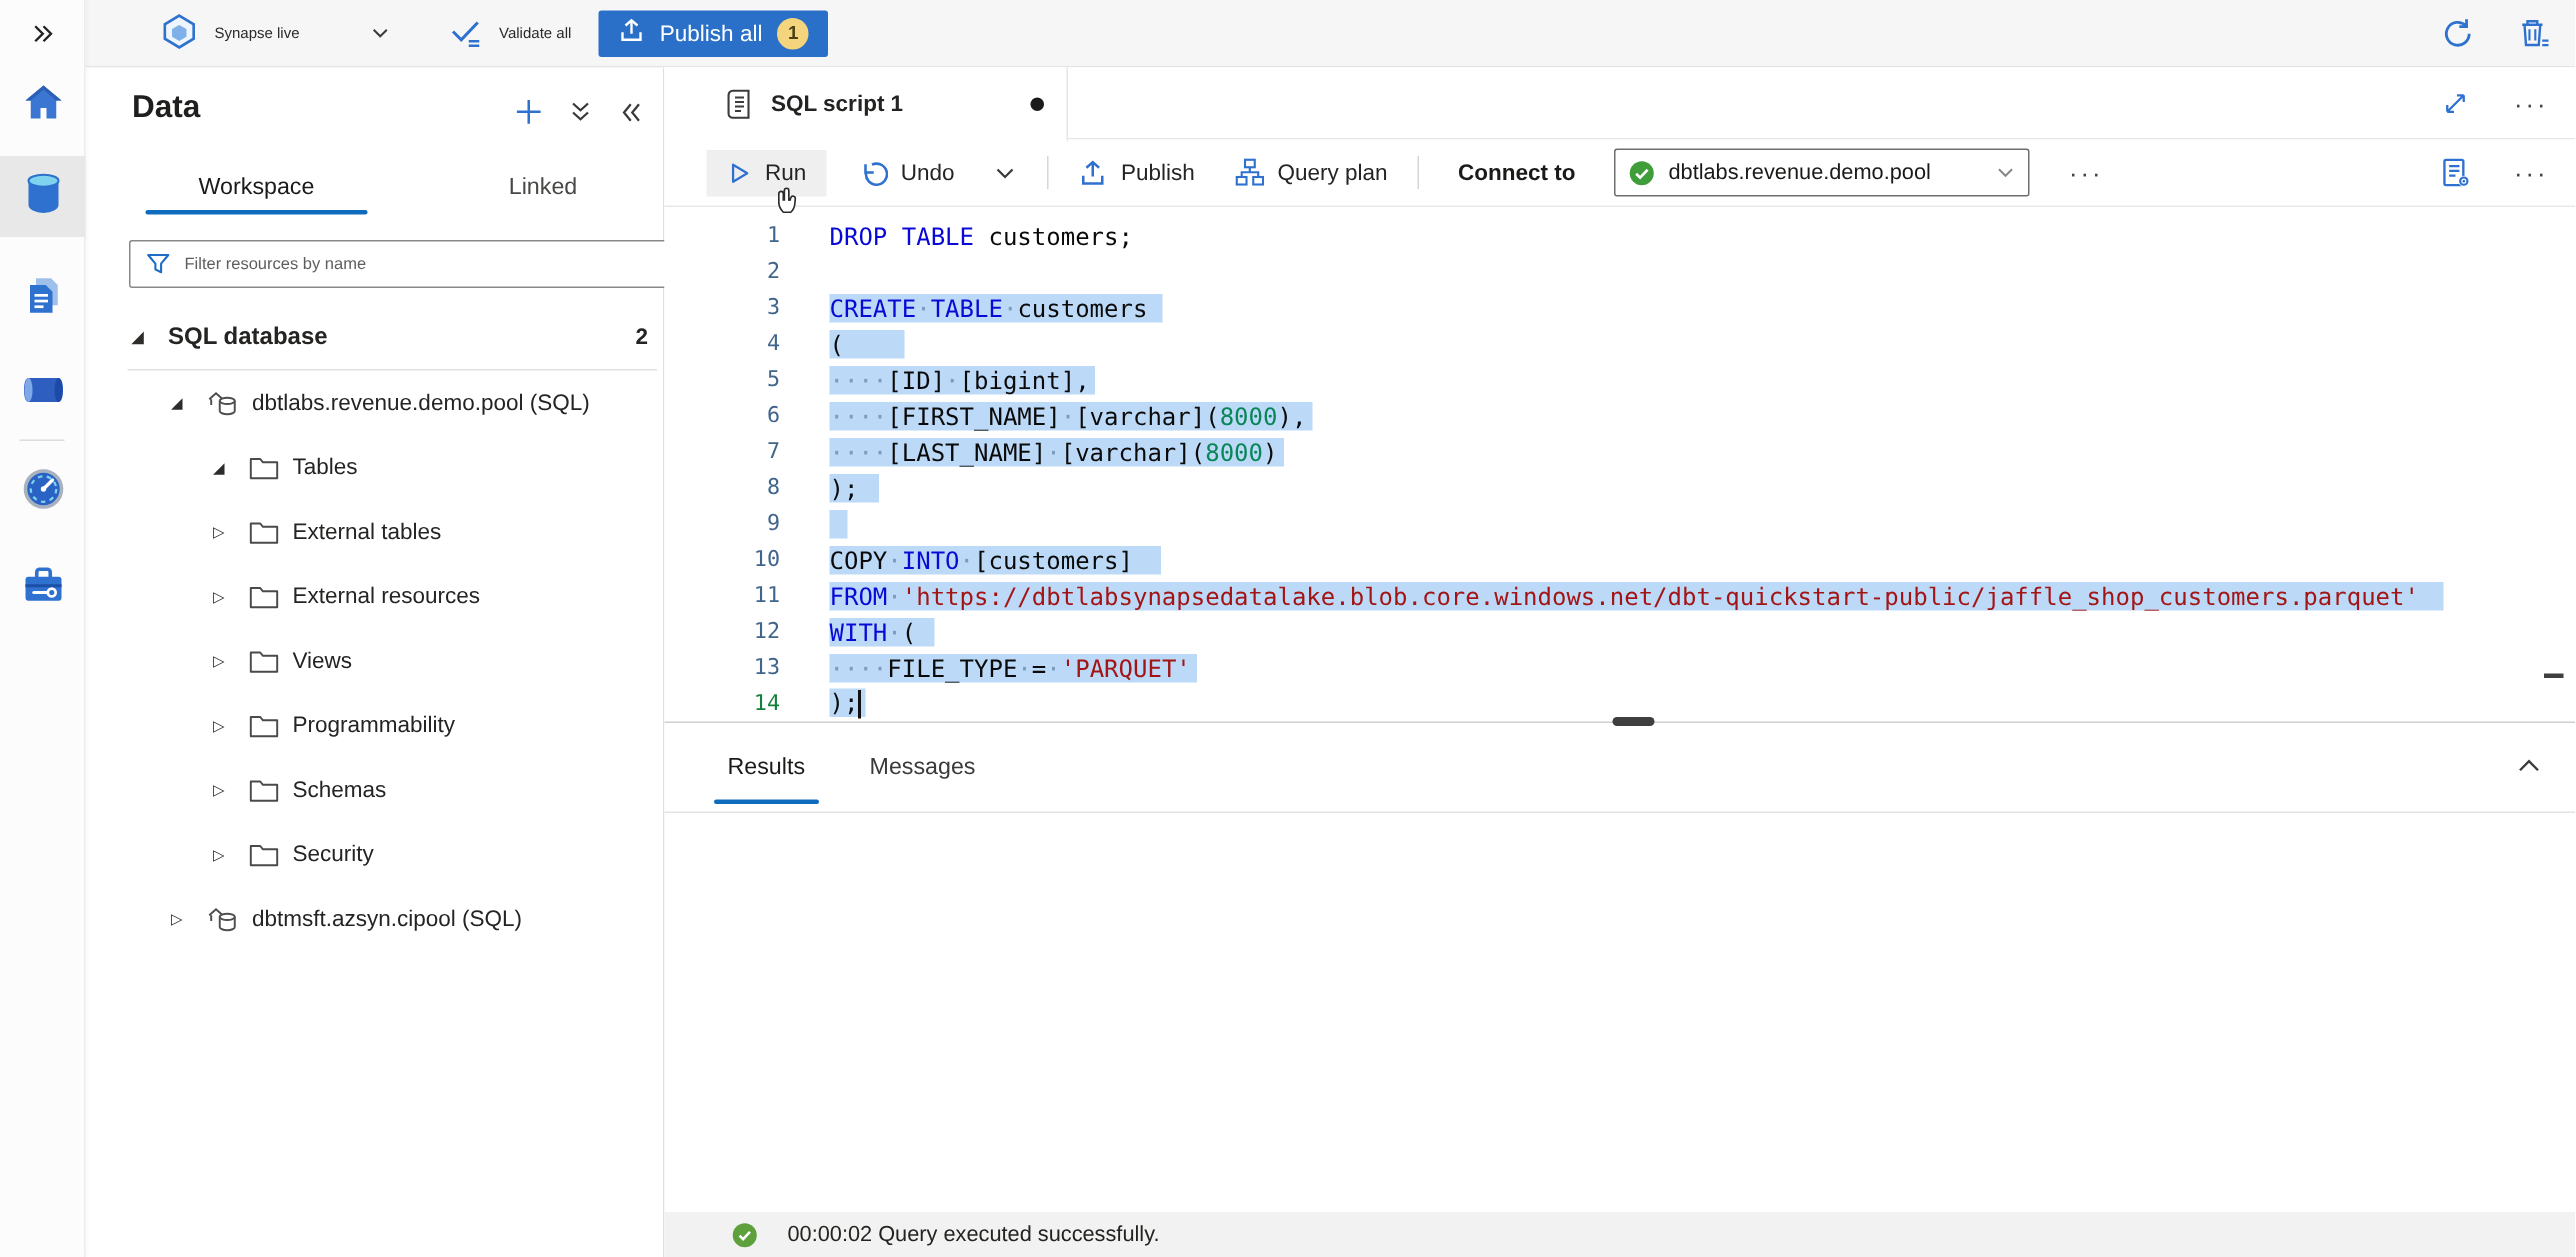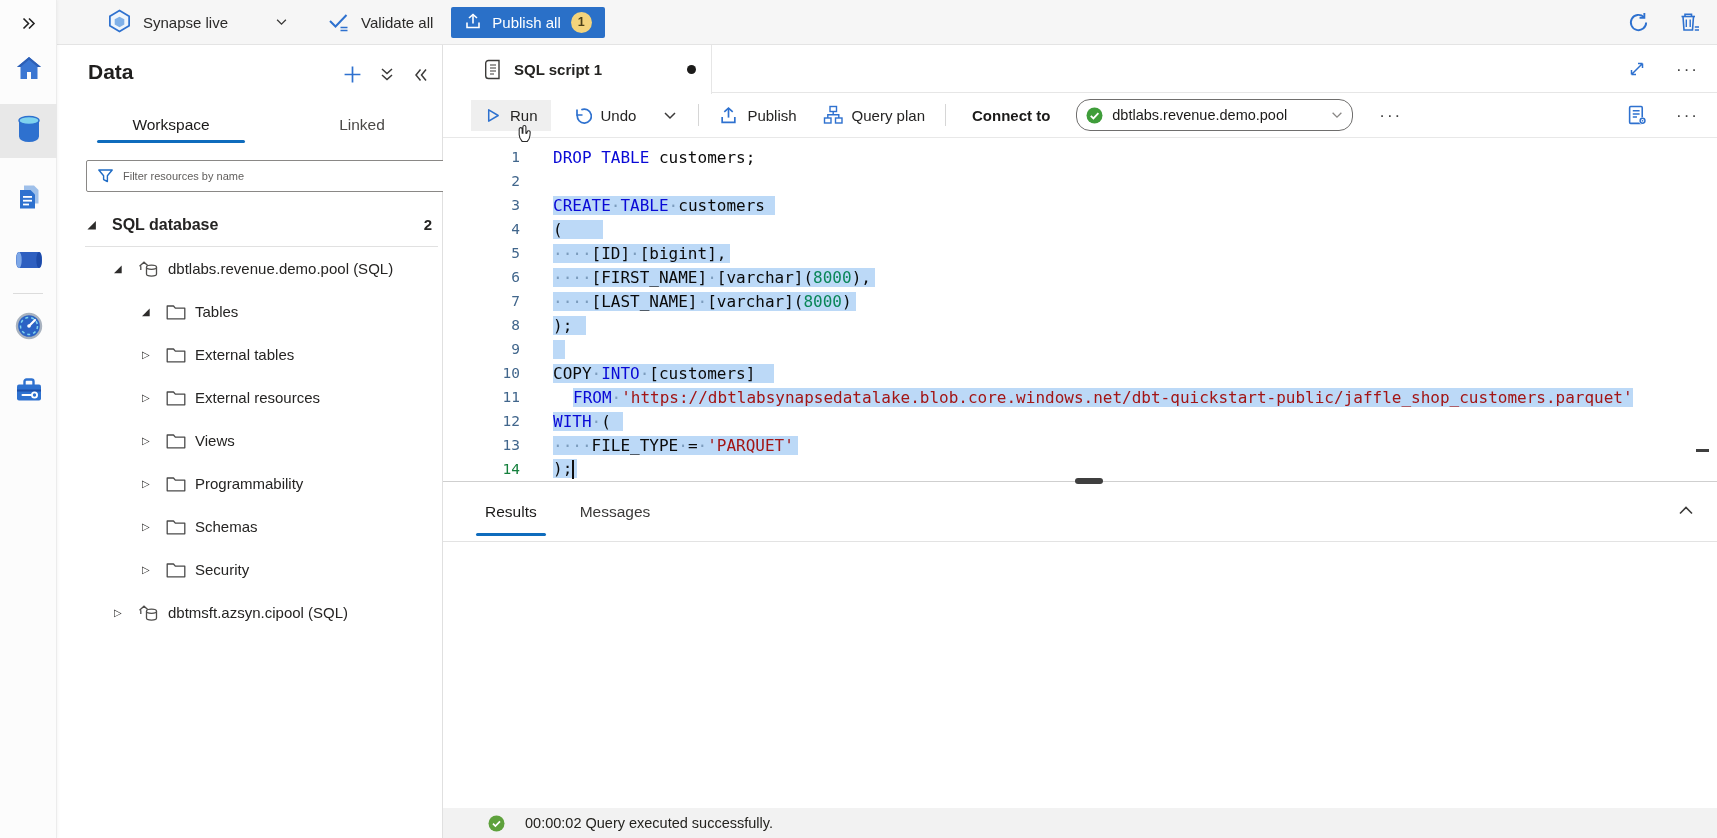--- a/index.html
+++ b/index.html
@@ -9,21 +9,21 @@
   
   .rail { position:absolute; left:0; top:0; width:57px; height:100%; background:#fcfcfc;
           border-right:1px solid #ececec; z-index:6; box-shadow:1px 0 3px rgba(0,0,0,.04); }
   .rail-btn { position:absolute; left:0; width:57px; height:46px; display:flex; align-items:center; justify-content:center; cursor:pointer; }
   .rail-btn.sel { background:#e8e8e8; }
   .rail-divider { position:absolute; left:13px; right:13px; height:1px; background:#dcdcdc; }
 
   
   .topbar { position:absolute; left:57px; right:0; top:0; height:45px; background:#f6f6f6;
             border-bottom:1px solid #e4e4e4; display:flex; align-items:center; padding-left:50px; }
-  .tb-group { display:flex; align-items:center; gap:11px; font-size:15px; color:#2b2a29; }
+  .tb-group { display:flex; align-items:center; gap:11px; font-size:10px; color:#2b2a29; }
   .tb-chevron { margin-left:46px; display:flex; }
   .tb-validate { margin-left:38px; }
   .publish-all-btn { margin-left:18px; height:31px; padding:0 13px; background:#2a70c8; color:#fff;
                      border:none; border-radius:2px; display:flex; align-items:center; gap:10px;
                      font-size:15px; font-family:inherit; cursor:pointer; }
   .publish-badge { width:21px; height:21px; border-radius:50%; background:#f4d47c; color:#4a3f18;
                    font-size:12.5px; font-weight:bold; display:flex; align-items:center; justify-content:center; }
   .top-right { position:absolute; right:0; top:0; height:45px; display:flex; align-items:center; gap:28px; padding-right:16px; }
 
   
@@ -62,21 +62,21 @@
 
   .dots { font-size:17px; letter-spacing:2px; color:#404040; cursor:pointer; line-height:1; }
 
   .toolbar { position:absolute; top:48px; left:0; right:0; height:45px; display:flex; align-items:center;
              padding-left:28px; background:#fff; border-bottom:1px solid #e8e8e8; font-size:15px; color:#252423; }
   .tbtn { display:flex; align-items:center; gap:9px; cursor:pointer; }
   .run-btn { background:#efefef; padding:7px 13px; }
   .ml22{margin-left:22px} .ml26{margin-left:26px} .ml20{margin-left:20px}
   .tsep { width:1px; height:22px; background:#d6d6d6; margin-left:20px; }
   .connect-label { margin-left:26px; font-weight:bold; color:#1b1a19; }
-  .pool-dd { margin-left:26px; width:277px; height:32px; border:1px solid #6f6e6d; border-radius:14px;
+  .pool-dd { margin-left:26px; width:277px; height:32px; border:1px solid #6f6e6d; border-radius:2px;
              display:flex; align-items:center; padding:0 8px 0 9px; gap:9px; background:#fff; cursor:pointer; }
   .pool-dd .lbl { flex:1; font-size:14.5px; color:#1b1a19; white-space:nowrap; overflow:hidden; }
   .toolbar-right { margin-left:auto; display:flex; align-items:center; gap:28px; padding-right:18px; }
 
   .mouse { position:absolute; left:74px; top:78px; z-index:9; pointer-events:none; }
 
   
   .editor { position:absolute; top:93px; left:0; right:0; height:343px; background:#fff;
             font-family:"DejaVu Sans Mono",monospace; font-size:16px; overflow:hidden; }
   .code { position:absolute; top:7px; left:0; right:0; }
@@ -507,21 +507,21 @@
           <div class="cline">
             <span class="ln">9</span>
             <span class="ctext"><span class="sel sel-empty" style="padding-right: 12px;"></span></span>
           </div>
           <div class="cline">
             <span class="ln">10</span>
             <span class="ctext"><span class="sel" style="padding-right: 19px;"><span class="tk-pl">COPY</span><span class="tk-ws">·</span><span class="tk-kw">INTO</span><span class="tk-ws">·</span><span class="tk-pl">[customers]</span></span></span>
           </div>
           <div class="cline">
             <span class="ln">11</span>
-            <span class="ctext"><span class="sel" style="padding-right: 0; margin-left: 20px;"><span class="tk-kw">FROM</span><span class="tk-ws">·</span><span class="tk-str">'https://dbtlabsynapsedatalake.blob.core.windows.net/dbt-quickstart-public/jaffle_shop_customers.parquet'</span></span></span>
+            <span class="ctext"><span class="sel" style="padding-right: 16px;"><span class="tk-kw">FROM</span><span class="tk-ws">·</span><span class="tk-str">'https://dbtlabsynapsedatalake.blob.core.windows.net/dbt-quickstart-public/jaffle_shop_customers.parquet'</span></span></span>
           </div>
           <div class="cline">
             <span class="ln">12</span>
             <span class="ctext"><span class="sel" style="padding-right: 12px;"><span class="tk-kw">WITH</span><span class="tk-ws">·</span><span class="tk-pl">(</span></span></span>
           </div>
           <div class="cline">
             <span class="ln">13</span>
             <span class="ctext"><span class="sel" style="padding-right: 4px;"><span class="tk-ws">····</span><span class="tk-pl">FILE_TYPE</span><span class="tk-ws">·</span><span class="tk-pl">=</span><span class="tk-ws">·</span><span class="tk-str">'PARQUET'</span></span></span>
           </div>
           <div class="cline">

